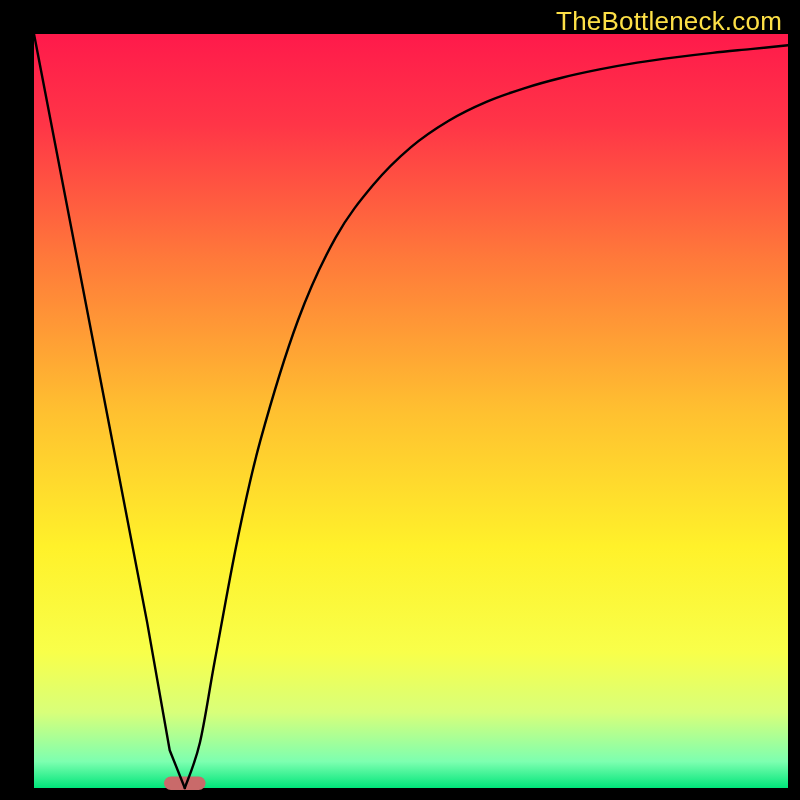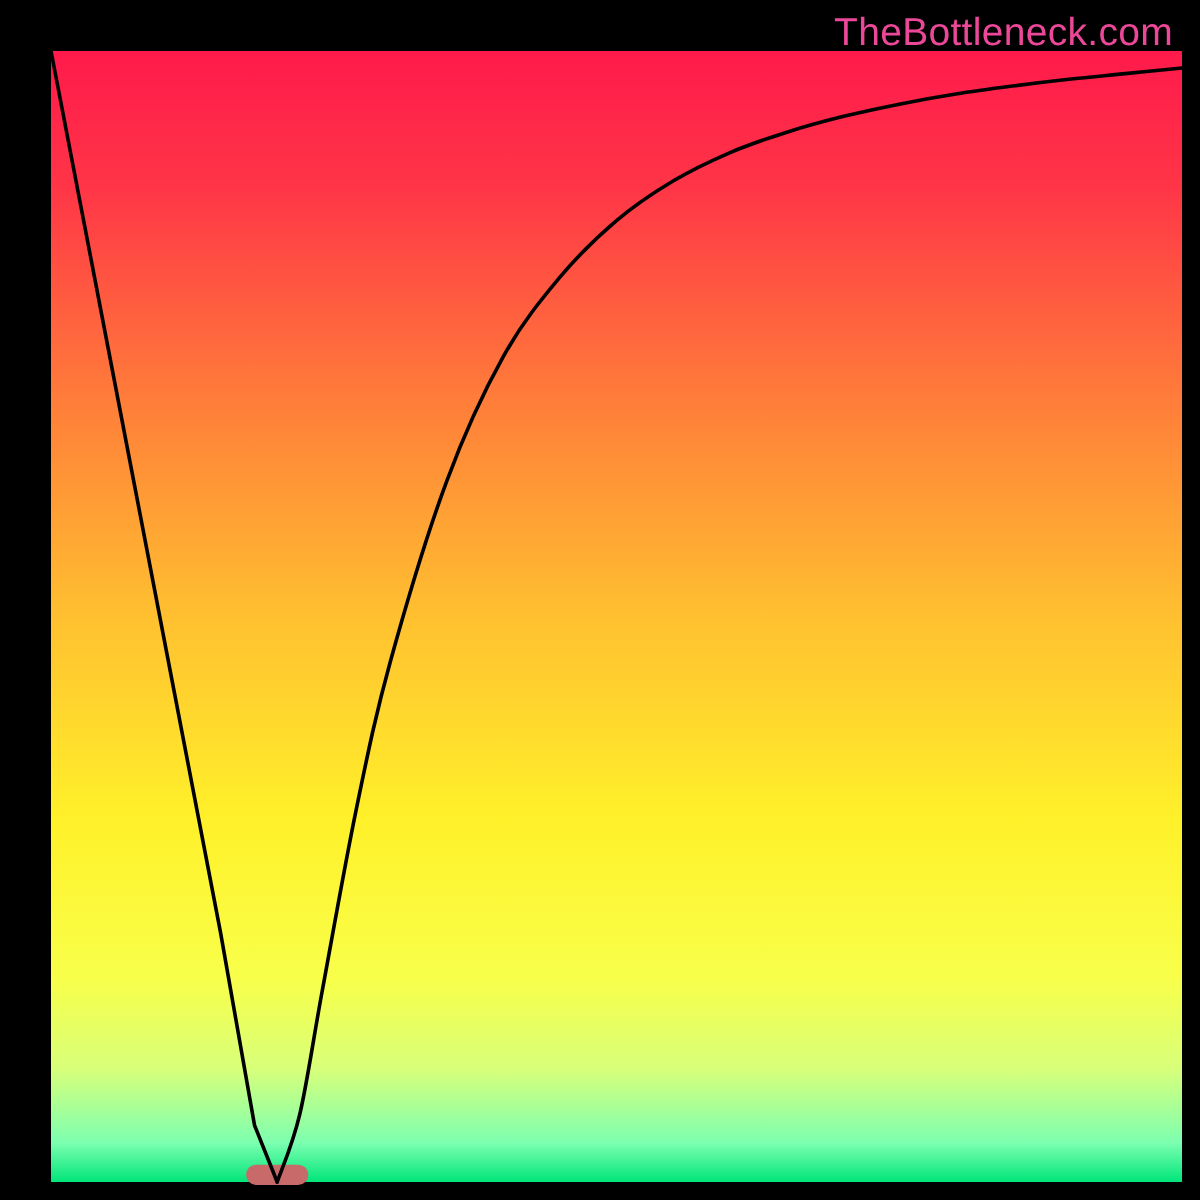--- a/index.html
+++ b/index.html
@@ -16,21 +16,21 @@
     width: 800px;
     height: 800px;
     background: #000;
   }
   .watermark {
     position: absolute;
     top: 6px;
     right: 18px;
     font-size: 26px;
     font-weight: 500;
-    color: #ec4899;
+    color: #fde047;
     letter-spacing: 0.2px;
     z-index: 5;
   }
   svg {
     position: absolute;
     left: 0;
     top: 0;
   }
 </style>
 </head>

